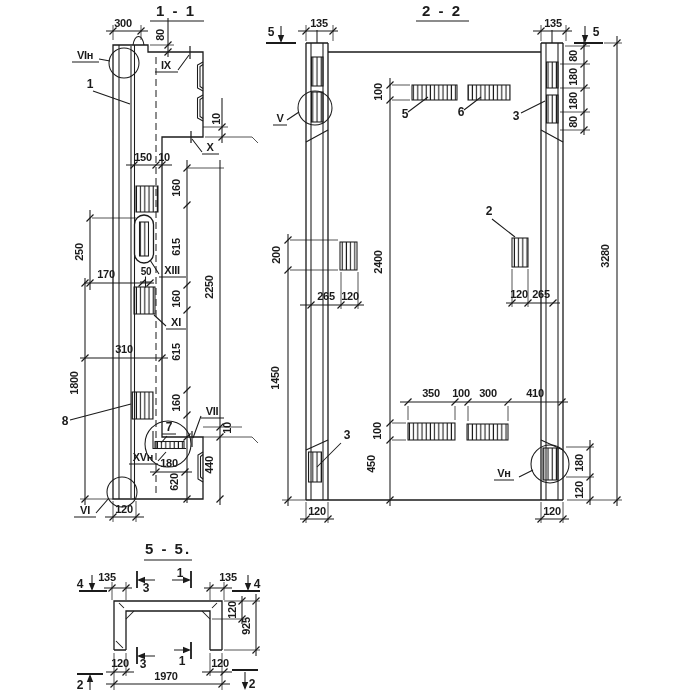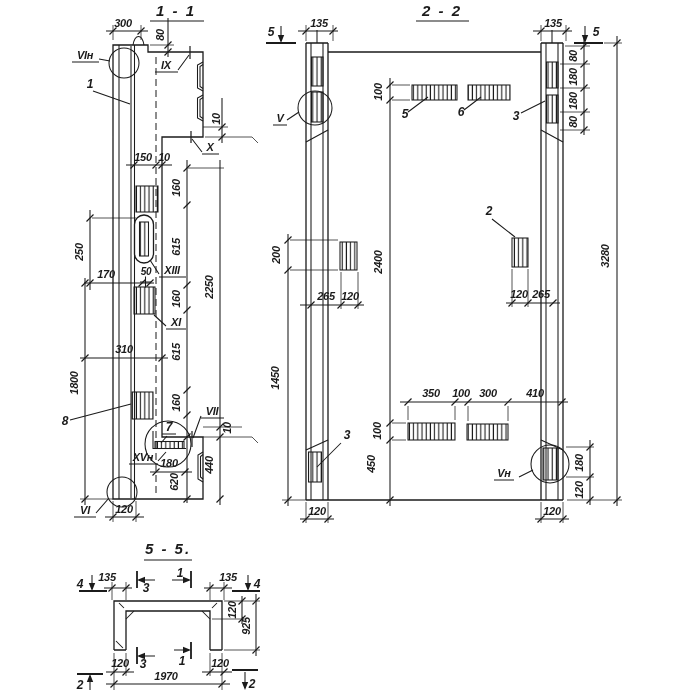--- a/index.html
+++ b/index.html
@@ -1,17 +1,17 @@
 <!DOCTYPE html>
 <html style="--ink: #1b1b1b; --paper: #ffffff;"><head>
 <meta charset="utf-8">
 <style>
   :root{ --ink:#1b1b1b; --paper:#ffffff; }
   html,body{margin:0;padding:0;background:#fff;}
-  .sheet{width:700px;height:700px;background:var(--paper);position:relative;overflow:hidden;font-style:italic;}
+  .sheet{width:700px;height:700px;background:var(--paper);position:relative;overflow:hidden;}
   svg{display:block;}
   svg text{font-family:"Liberation Sans","DejaVu Sans",sans-serif;font-weight:700;fill:var(--ink);}
   .dim{font-size:11px;letter-spacing:-0.3px;}
   .sm{font-size:10px;letter-spacing:-0.3px;}
   .lbl{font-size:12px;}
   .ttl{font-size:15px;letter-spacing:2px;}
   .ln{stroke:var(--ink);stroke-width:1.3;fill:none;}
   .md{stroke:var(--ink);stroke-width:1.05;fill:none;}
   .tn{stroke:var(--ink);stroke-width:0.75;fill:none;}
   .tk{stroke:var(--ink);stroke-width:1.2;fill:none;}

